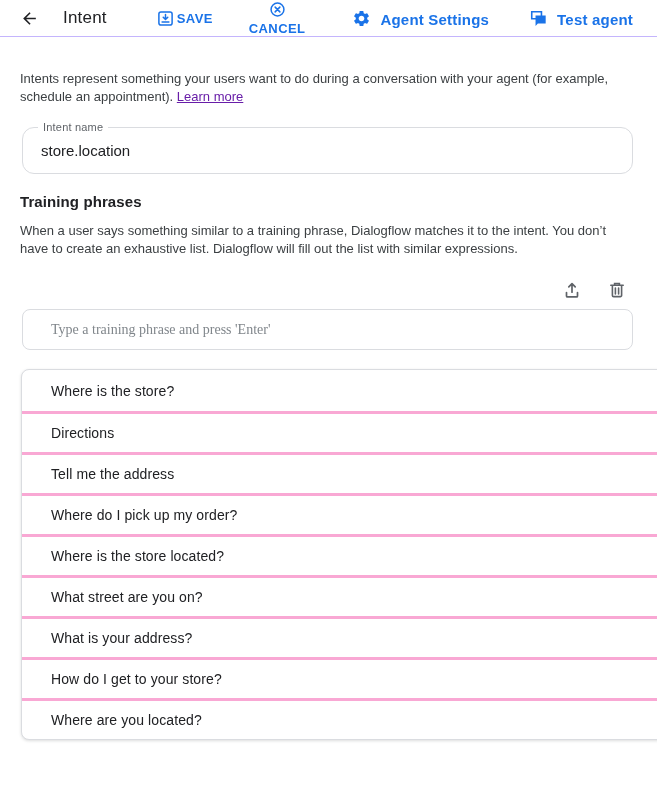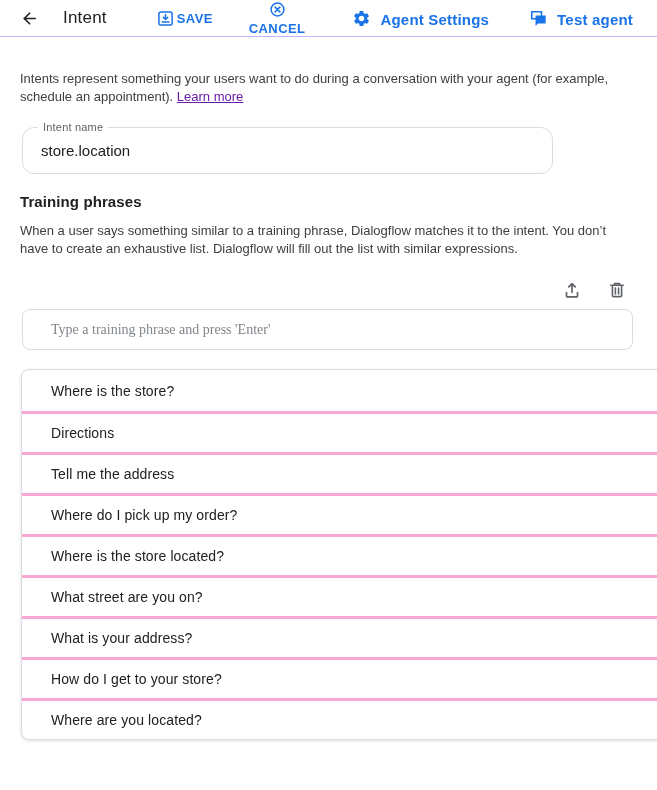--- a/index.html
+++ b/index.html
@@ -85,21 +85,21 @@
   .learn-more {
     color: #681da8;
     text-decoration: underline;
     cursor: pointer;
   }
 
   
   .name-field {
     position: relative;
     margin: 21px 24px 0 22px;
-    width: 531px;
+    width: 611px;
     height: 47px;
     border: 1px solid #dadce0;
     border-radius: 12px;
     display: flex;
     align-items: center;
   }
   .name-field-label {
     position: absolute;
     top: -7px;
     left: 15px;

